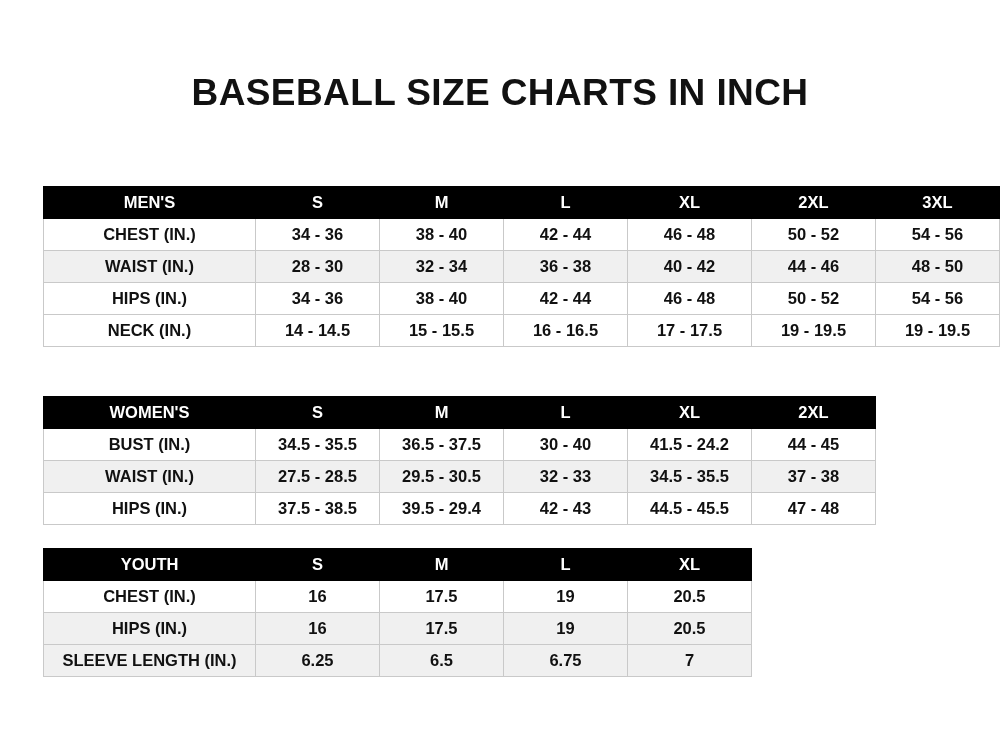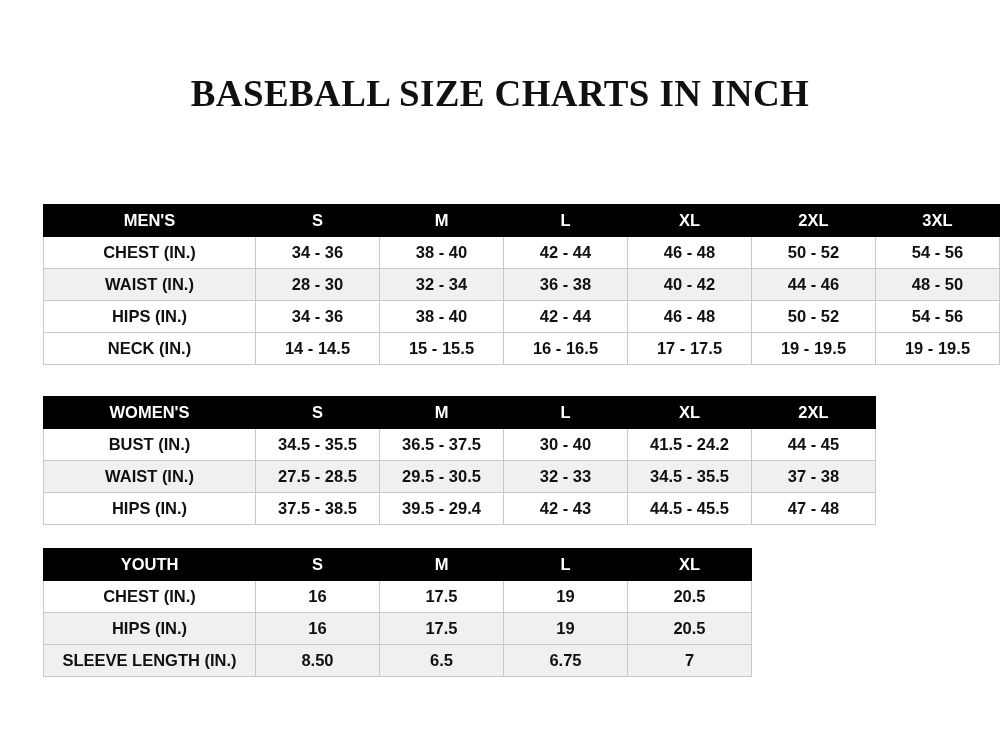--- a/index.html
+++ b/index.html
@@ -24,21 +24,21 @@
   .title {
     position: absolute;
     top: 72px;
     left: 0;
     width: 1000px;
     text-align: center;
     font-size: 37px;
     font-weight: bold;
     letter-spacing: 0.4px;
     color: #111111;
-    font-family: Liberation Serif, serif;
+    font-family: Liberation Sans, sans-serif;
   }
 
   table {
     border-collapse: collapse;
     table-layout: fixed;
     font-family: "Liberation Sans", sans-serif;
   }
   table.sizechart td, table.sizechart th {
     border: 1px solid #c9c9c9;
     text-align: center;
@@ -62,21 +62,21 @@
   }
   table.sizechart tbody tr.alt td {
     background: #f0f0f0;
   }
   table.sizechart tbody td.rowlabel {
   }
 
   
   #men-table-wrap {
     position: absolute;
-    top: 204px;
+    top: 186px;
     left: 43px;
   }
   #women-table-wrap {
     position: absolute;
     top: 396px;
     left: 43px;
   }
   #youth-table-wrap {
     position: absolute;
     top: 548px;
@@ -240,21 +240,21 @@
         </tr>
         <tr class="alt">
           <td class="rowlabel">HIPS (IN.)</td>
           <td>16</td>
           <td>17.5</td>
           <td>19</td>
           <td>20.5</td>
         </tr>
         <tr class="alt">
           <td class="rowlabel">SLEEVE LENGTH (IN.)</td>
-          <td>8.50</td>
+          <td>6.25</td>
           <td>6.5</td>
           <td>6.75</td>
           <td>7</td>
         </tr>
       </tbody>
     </table>
   </div>
 
 </div>
 

